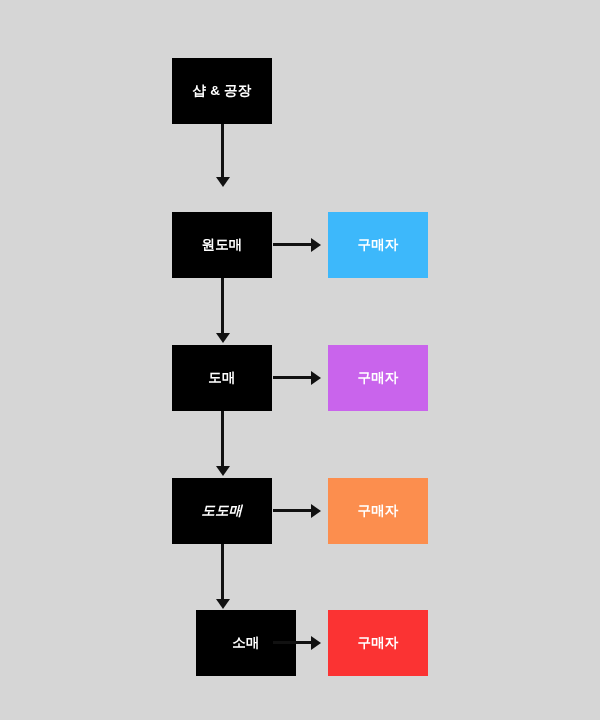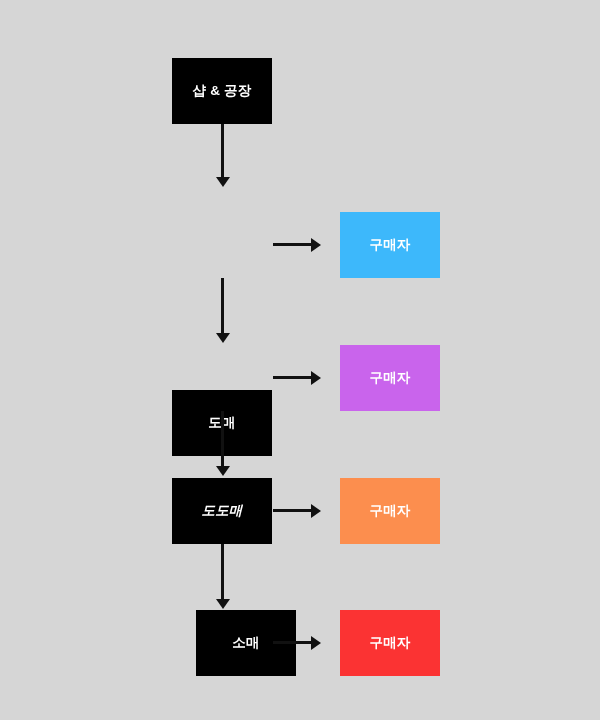--- a/index.html
+++ b/index.html
@@ -31,21 +31,21 @@
     font-weight: 700;
     letter-spacing: 0.2px;
     white-space: nowrap;
     user-select: none;
   }
   .node.stage {
     background: #000000;
     left: 172px;
   }
   .node.buyer {
-    left: 340px;
+    left: 328px;
   }
   .node-label {
     display: block;
     line-height: 1;
   }
   
   .v-arrow {
     position: absolute;
     left: 221px;
     width: 3px;
@@ -87,27 +87,30 @@
 </head>
 <body>
 
 <div id="diagram">
 
   <div class="node stage" style="top:58px;">
     <span class="node-label">샵 &amp; 공장</span>
   </div>
   <div class="v-arrow" style="top:124px; height:54px;"></div>
 
+  <div class="node stage" style="top:212px;">
+    <span class="node-label">원도매</span>
+  </div>
   <div class="h-arrow" style="top:243px;"></div>
   <div class="node buyer" style="top:212px; background:#3db8fb;">
     <span class="node-label">구매자</span>
   </div>
   <div class="v-arrow" style="top:278px; height:56px;"></div>
 
-  <div class="node stage" style="top:345px;margin-top:45px;">
+  <div class="node stage" style="top:345px;">
     <span class="node-label">도매</span>
   </div>
   <div class="h-arrow" style="top:376px;"></div>
   <div class="node buyer" style="top:345px; background:#c964ec;">
     <span class="node-label">구매자</span>
   </div>
   <div class="v-arrow" style="top:411px; height:56px;"></div>
 
   <div class="node stage" style="top:478px;font-style:italic;">
     <span class="node-label">도도매</span>

